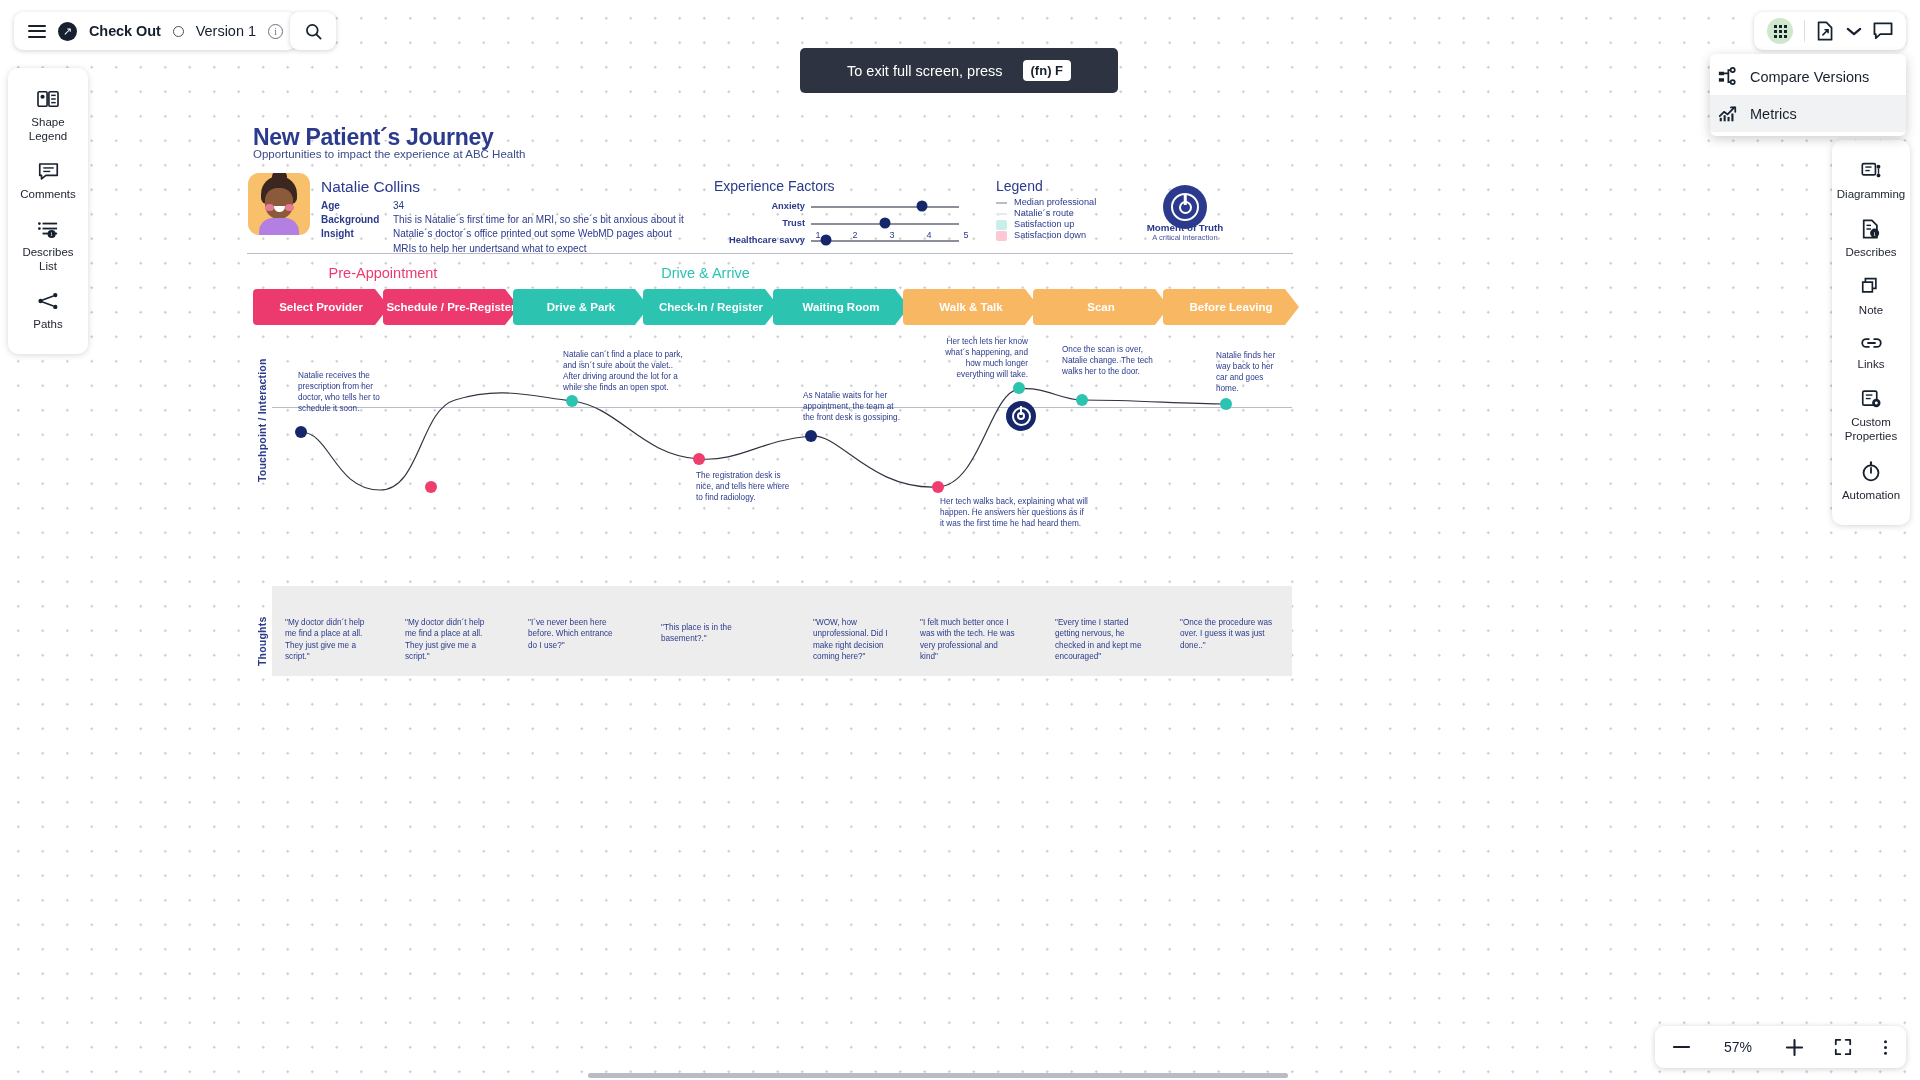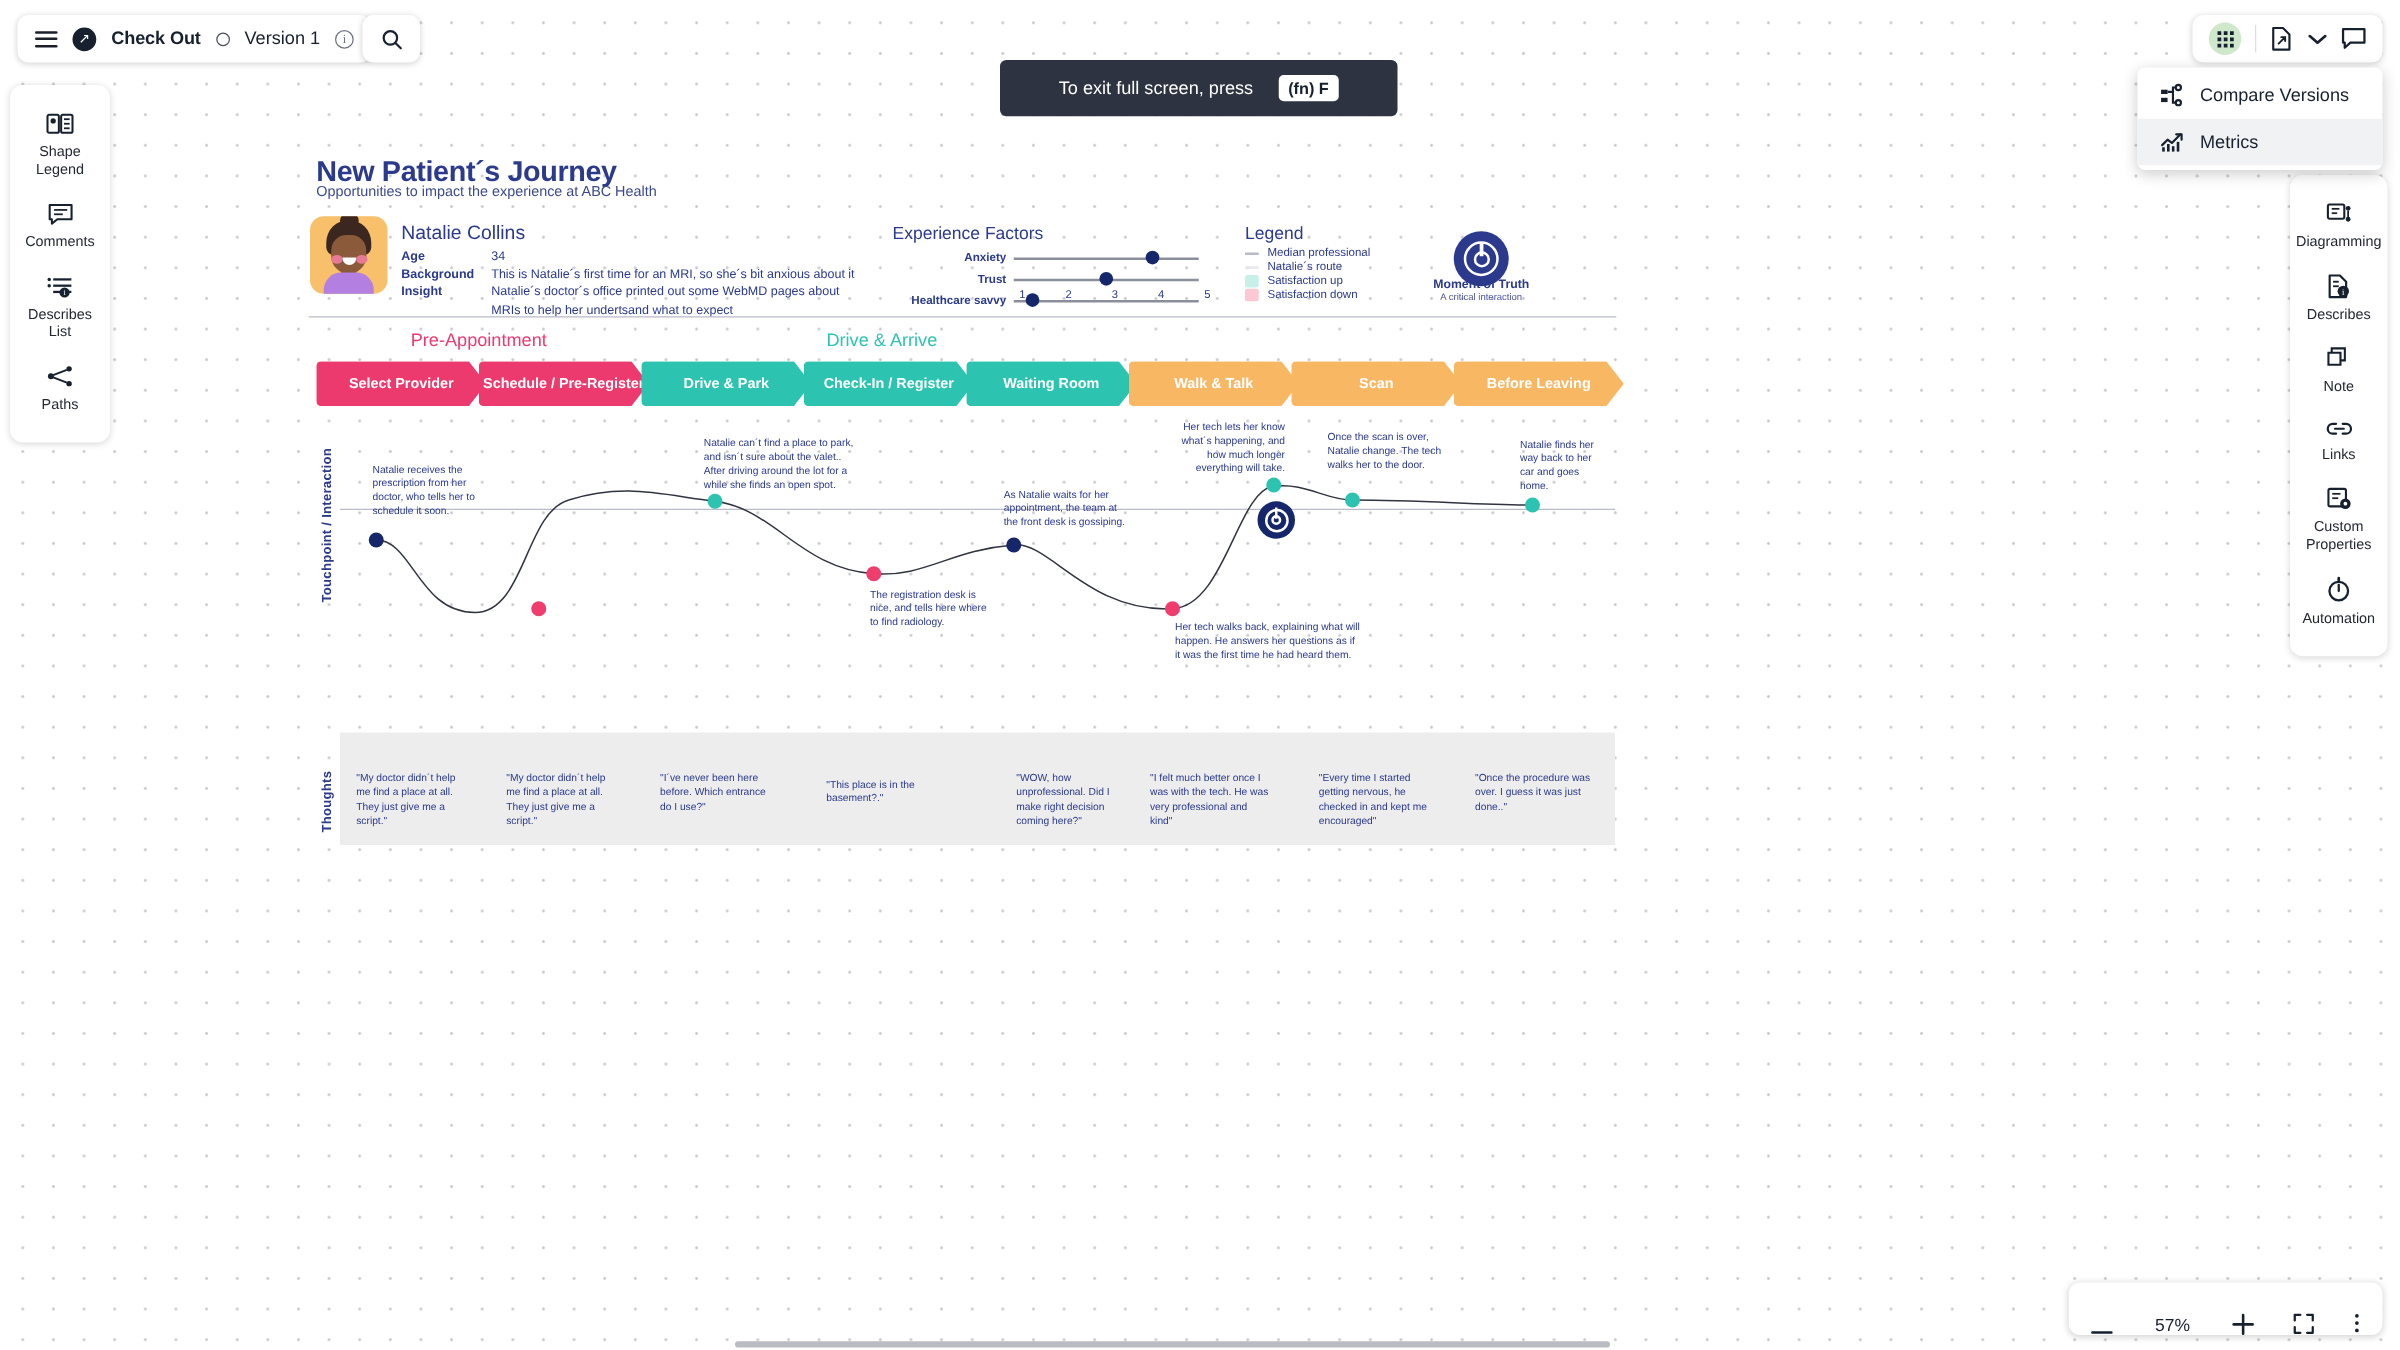--- a/index.html
+++ b/index.html
@@ -69,21 +69,21 @@
   }
   .grid-btn { width:26px;height:26px;border-radius:50%;background:#cfe8cb;display:flex;align-items:center;justify-content:center;}
   .grid-btn .gg { display:grid;grid-template-columns:repeat(3,3px);grid-gap:2px;}
   .grid-btn .gg i { width:3px;height:3px;background:#16202e;display:block;}
   .vdiv { width:1px;height:22px;background:#dcdee3; }
 
   #dropdown {
     position:absolute;right:14px;top:54px;width:196px;background:#fff;border-radius:6px;
     box-shadow:0 3px 12px rgba(0,0,0,.2);z-index:50;padding:4px 0;
   }
-  .dd-item { display:flex;align-items:center;gap:13px;padding:9px 18px;font-size:14.5px;color:#16202e;cursor:pointer;}
+  .dd-item { display:flex;align-items:center;gap:13px;padding:9px 8px;font-size:14.5px;color:#16202e;cursor:pointer;}
   .dd-item.hl { background:#f1f2f4; }
 
   
   #toast {
     position:absolute;left:800px;top:48px;width:318px;height:45px;background:#2d3340;border-radius:5px;
     display:flex;align-items:center;justify-content:center;gap:20px;z-index:46;
   }
   #toast .t { color:#fff;font-size:14.5px; }
   #toast .k { background:#fff;color:#16202e;font-size:13px;font-weight:bold;border-radius:4px;padding:3px 8px; }
 
@@ -158,21 +158,21 @@
   .note { position:absolute;font-size:8.2px;line-height:1.36;color:#2b3a8c; }
   .dot { position:absolute;width:12px;height:12px;border-radius:50%;transform:translate(-50%,-50%); }
 
   
   .thoughts-band { position:absolute;left:272px;top:586px;width:1020px;height:90px;background:#ededed; }
   .thought { position:absolute;font-size:8.2px;line-height:1.4;color:#2b3a8c; }
 
   
   #zoombar {
     position:absolute;right:14px;bottom:12px;height:42px;background:#fff;border-radius:9px;
-    box-shadow:0 1px 6px rgba(0,0,0,.18);display:flex;align-items:flex-end;gap:31px;padding:0 18px;z-index:40;
+    box-shadow:0 1px 6px rgba(0,0,0,.18);display:flex;align-items:center;gap:31px;padding:0 18px;z-index:40;
   }
   #zoombar .zv { font-size:14px;color:#16202e;min-width:34px;text-align:center;}
   .zbtn { display:flex;align-items:center;justify-content:center;cursor:pointer;color:#16202e; }
 
   
   #hscroll { position:absolute;left:588px;bottom:2px;width:700px;height:5px;border-radius:3px;background:#b9bcc2;z-index:30;}
   svg { display:block; overflow:visible; }
 </style>
 </head>
 <body>

